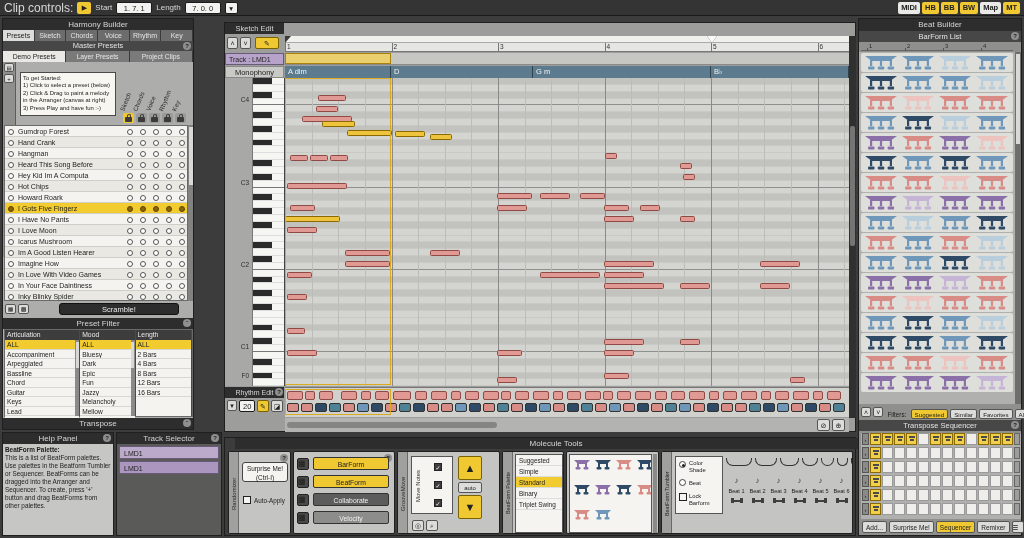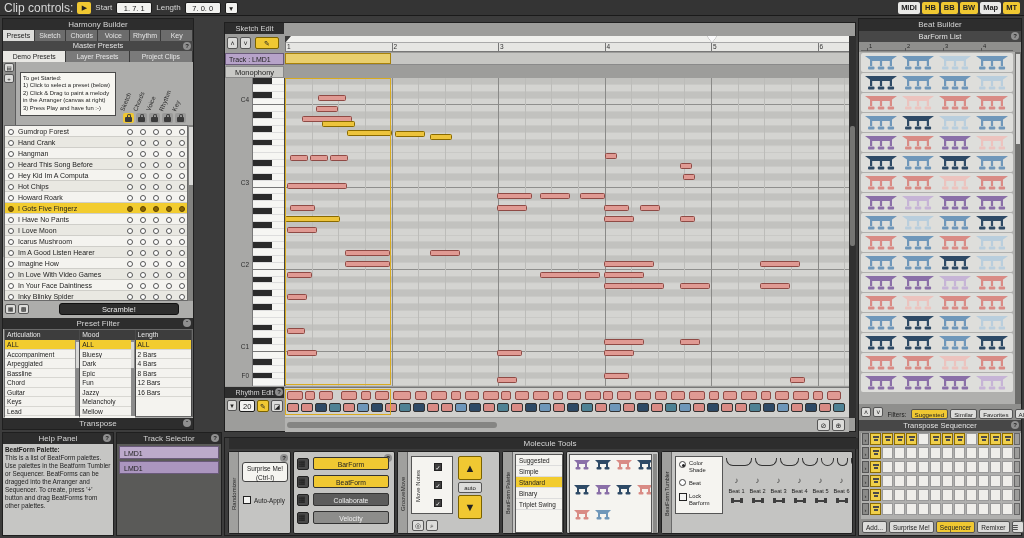--- a/index.html
+++ b/index.html
@@ -410,20 +410,26 @@
         <div style="position: absolute; left: 422px; top: 0px; width: 0px; height: 0px; border-left: 5px solid transparent; border-right: 5px solid transparent; border-top: 7px solid rgb(250, 250, 250); filter: drop-shadow(rgb(51, 51, 51) 0px 0px 0.5px);"></div>
         <div style="position: absolute; left: 0px; top: 0px; width: 0px; height: 0px; border-left: 6px solid rgb(58, 58, 58); border-bottom: 7px solid transparent;"></div>
       </div>
 
     <div style="position:absolute;left:0;top:30px;width:59px;height:12px;background:#b7a3c9;font-size:7px;line-height:12px;padding-left:3px;color:#222;border:1px solid #6a5a7a;overflow:hidden">Track : LMD1</div>
     <div class="abs" style="left:60px;top:30px;width:564px;height:12px;background:#c6c6c3;border-bottom:1px solid #8a8a8a">
       <div style="position:absolute;left:0;top:0;width:106px;height:11px;background:#e9cf6e;border:1px solid #a8820a"></div>
     </div>
 
     <div style="position:absolute;left:0;top:43px;width:59px;height:12px;background:#c9c9c6;font-size:7.5px;line-height:12px;text-align:center;color:#222;border:1px solid #8a8a8a">Monophony</div>
+    <div id="chordRow" class="abs" style="left:60px;top:43px;width:564px;height:12px;background:#445762;overflow:hidden">
+        <div class="chord-seg" style="left: 0px; width: 106px;">A dim</div>
+        <div class="chord-seg" style="left: 106px; width: 142px;">D</div>
+        <div class="chord-seg" style="left: 248px; width: 178px;">G m</div>
+        <div class="chord-seg" style="left: 426px; width: 138px;">B♭</div>
+      </div>
 
     <div id="octGutter" class="abs" style="left:0;top:55px;width:28px;height:308px;background:#a8a8a6;border-right:1px solid #777;overflow:hidden">
         <span class="octlab" style="top: 18px;">C4</span>
         <span class="octlab" style="top: 101px;">C3</span>
         <span class="octlab" style="top: 183px;">C2</span>
         <span class="octlab" style="top: 265px;">C1</span>
         <span class="octlab" style="top: 294px;">F0</span>
       </div>
     <div id="pianoKeys" class="abs" style="left:28px;top:55px;width:32px;height:308px;background:#f4f4f1;border-right:1px solid #444;overflow:hidden">
         <div style="position: absolute; left: 0px; top: 0px; width: 32px; height: 6.85px; border-bottom: 1px solid rgb(221, 221, 221); background: rgb(246, 246, 243);">
@@ -716,21 +722,21 @@
       <div class="chip" style="left:532px;top:1px;width:13px;height:12px;line-height:11px">⊘</div>
       <div class="chip" style="left:547px;top:1px;width:13px;height:12px;line-height:11px">⊕</div>
     </div>
 
     <div class="abs" style="left:624px;top:13px;width:7px;height:382px;background:#303030">
       <div style="position:absolute;left:1px;top:90px;width:5px;height:120px;background:#757573;border-radius:2px"></div>
     </div>
   </div>
 
   <div id="mt" class="abs" style="left:224px;top:437px;width:632px;height:99px;background:#3c3c3c;border:1px solid #1f1f1f">
-    <div class="hd" style="left:4px;top:0;width:642px;height:11px">
+    <div class="hd" style="left:10px;top:0;width:642px;height:11px">
       <span>Molecule Tools</span>
       <span class="q" style="right:3px">?</span>
     </div>
     <div id="mtBody" class="abs" style="left:0;top:11px;width:630px;height:87px">
 
       <div class="mtpanel" style="left:3px;top:2px;width:63px;height:83px">
         <div class="mtstrip">
           <span class="rot" style="position:absolute;left:1.5px;top:4px;height:75px;font-size:6px">Randomizer</span>
         </div>
         <span class="q" style="right:2px;top:2px">?</span>

